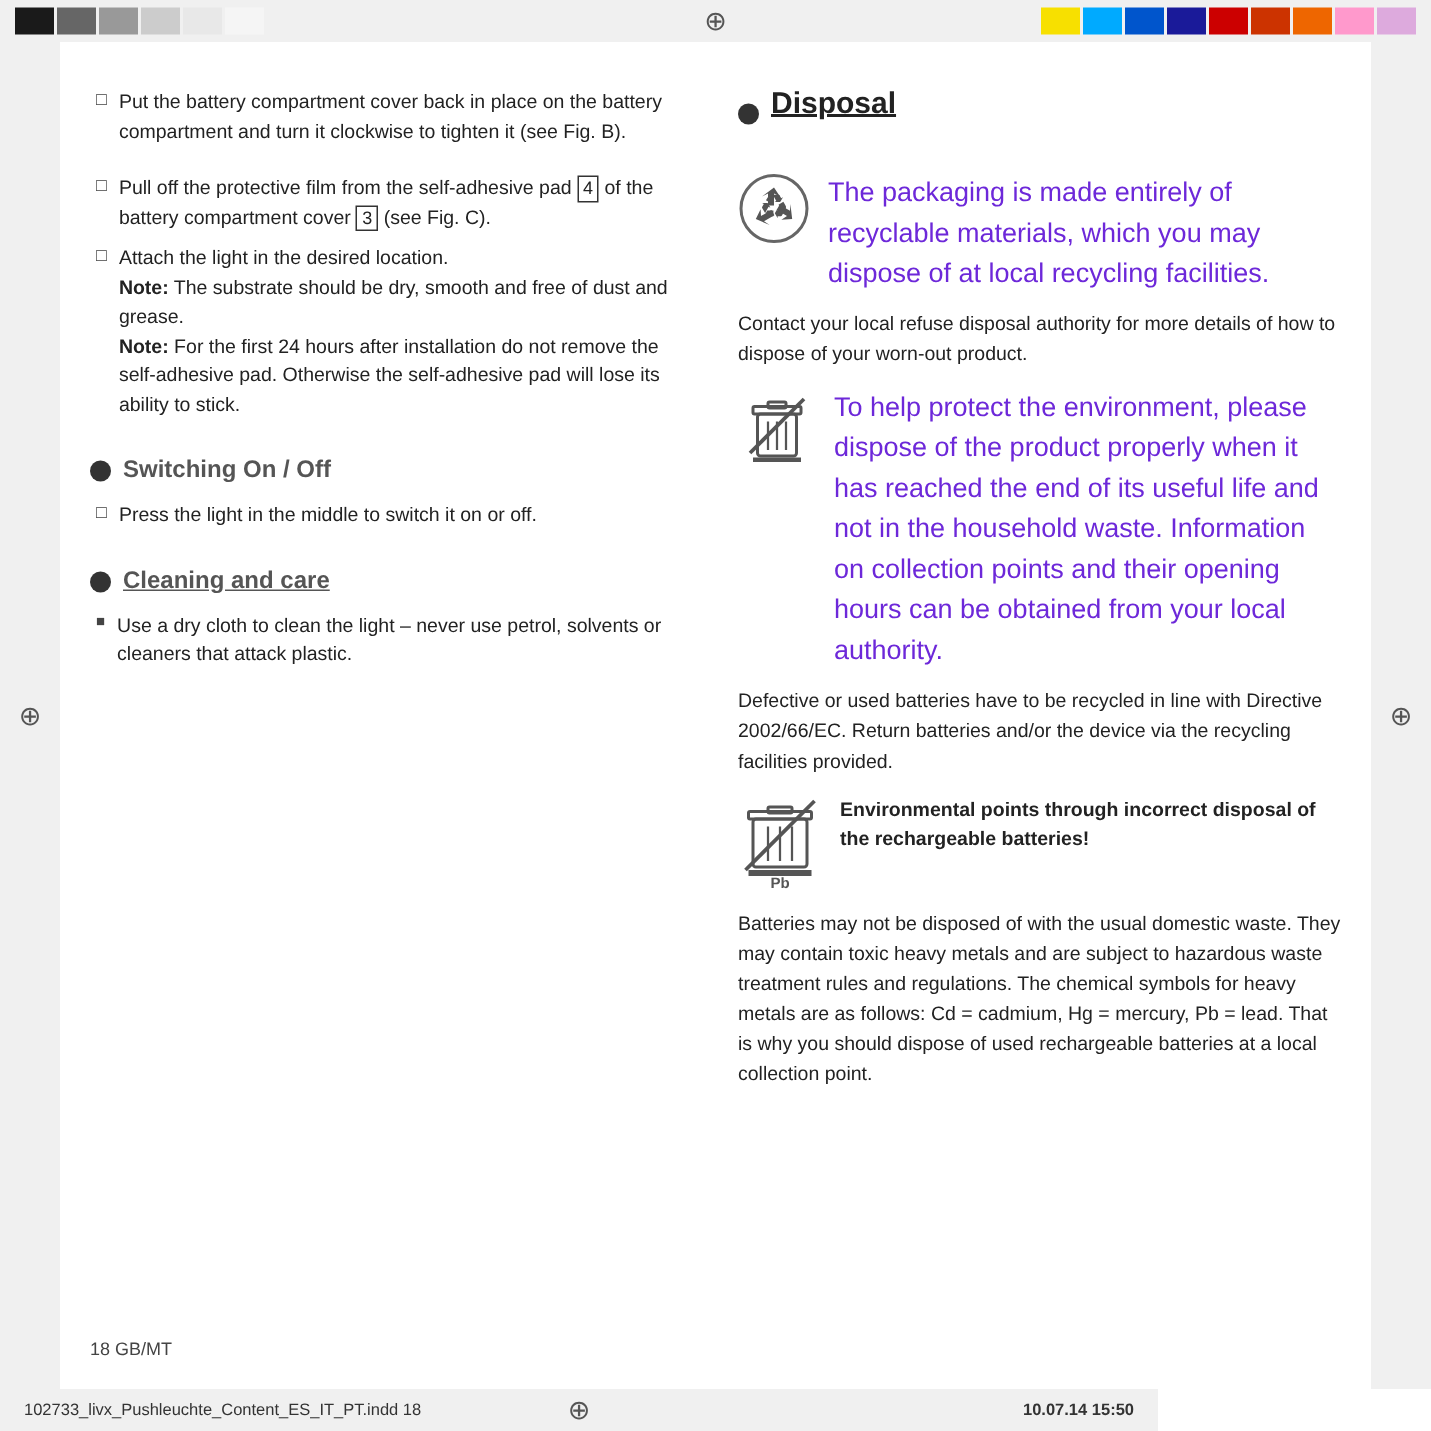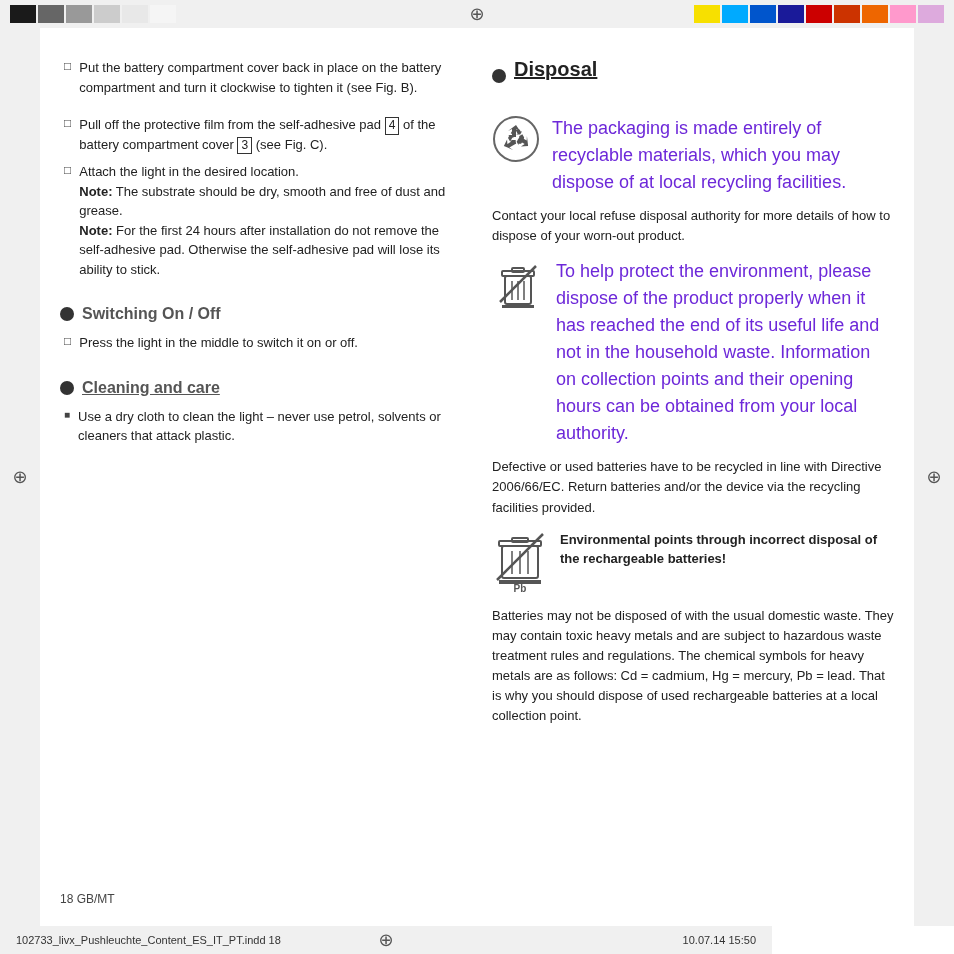--- a/index.html
+++ b/index.html
@@ -69,20 +69,21 @@
     .bottom-center {
       font-size: 18px;
       color: #555;
       position: absolute;
       left: 50%;
       transform: translateX(-50%);
     }
     .bottom-right {
       flex: 1;
       text-align: right;
+      font-weight: bold;
     }
 
     
     .page {
       position: absolute;
       top: 28px;
       left: 0;
       width: 954px;
       height: 898px;
       background: #fff;
@@ -388,21 +389,21 @@
           <line x1="26" y1="23" x2="26" y2="42" stroke="#555" stroke-width="1.5"></line>
           <line x1="32" y1="23" x2="32" y2="42" stroke="#555" stroke-width="1.5"></line>
 
           <line x1="8" y1="44" x2="44" y2="8" stroke="#555" stroke-width="2.5"></line>
 
           <rect x="10" y="47" width="32" height="3" fill="#555"></rect>
         </svg>
         <span class="icon-text">To help protect the environment, please dispose of the product properly when it has reached the end of its useful life and not in the household waste. Information on collection points and their opening hours can be obtained from your local authority.</span>
       </div>
 
-      <p class="full-text">Defective or used batteries have to be recycled in line with Directive 2006/66/EC. Return batteries and/or the device via the recycling facilities provided.</p>
+      <p class="full-text">Defective or used batteries have to be recycled in line with Directive 2002/66/EC. Return batteries and/or the device via the recycling facilities provided.</p>
 
       <div class="warning-box">
 
         <svg width="56" height="64" viewBox="0 0 56 64" xmlns="http://www.w3.org/2000/svg" style="flex-shrink:0;">
 
           <rect x="10" y="16" width="36" height="32" rx="2" fill="none" stroke="#555" stroke-width="2"></rect>
 
           <rect x="7" y="11" width="42" height="5" rx="1" fill="none" stroke="#555" stroke-width="2"></rect>
 
           <rect x="20" y="8" width="16" height="4" rx="1" fill="none" stroke="#555" stroke-width="2"></rect>

